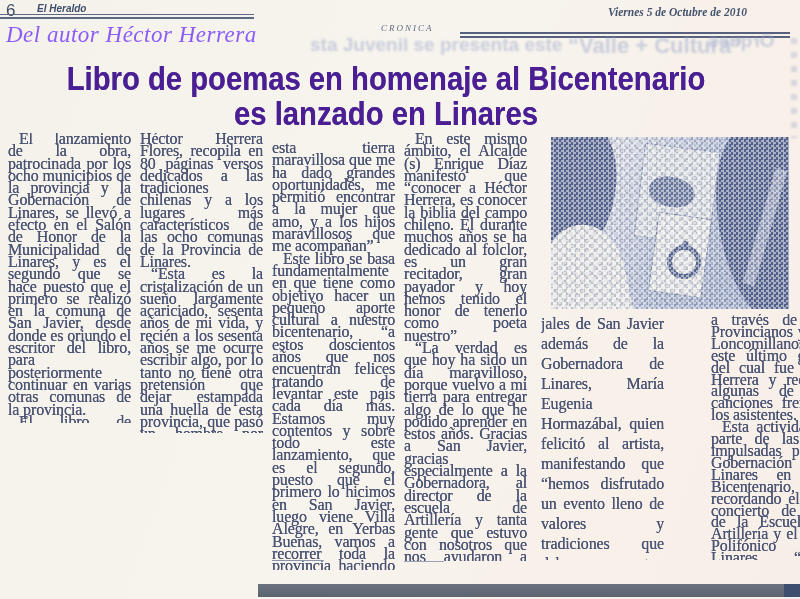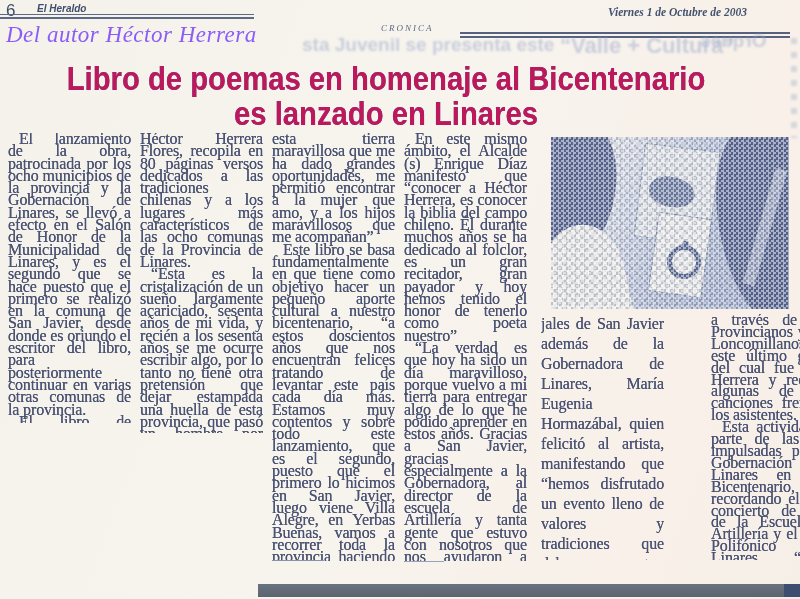--- a/index.html
+++ b/index.html
@@ -13,35 +13,35 @@
   .pagenum{left:6px;top:1px;font-family:"Liberation Sans",sans-serif;font-size:17px;color:#3e4c68;}
   .masthead{left:37px;top:3px;font-family:"Liberation Sans",sans-serif;font-style:italic;font-weight:bold;font-size:10px;color:#3f4e6c;}
   .lrule1{left:0;top:14px;width:254px;height:1px;background:#5d6a86;}
   .lrule2{left:0;top:17px;width:254px;height:2px;background:#5d6a86;}
   .section-label{left:381px;top:23px;font-size:9px;letter-spacing:2px;color:#5f6a84;font-style:italic;}
   .edition-date{left:608px;top:6px;font-size:11.5px;font-style:italic;font-weight:bold;color:#44536e;}
   .rrule1{left:460px;top:32px;width:330px;height:2px;background:#55617e;}
   .rrule2{left:460px;top:36px;width:330px;height:2px;background:#55617e;}
   .byline{left:6px;top:22px;font-size:23px;font-style:italic;color:#8b5cf6;letter-spacing:.5px;}
   
-  .ghost{color:#9aa8cb;opacity:.5;filter:blur(.8px);font-family:"Liberation Sans",sans-serif;font-weight:bold;white-space:nowrap;}
+  .ghost{color:#9aa8cb;opacity:.5;filter:blur(.8px);font-family:"Liberation Sans",sans-serif;font-weight:bold;white-space:nowrap;margin-left:8px;}
   .ghost1{left:302px;top:34px;font-size:19px;}
   .ghost2{left:560px;top:33px;font-size:22px;}
   .ghost3{left:700px;top:30px;font-size:19px;transform:scaleX(-1);}
   .ghost-edge{left:791px;top:38px;width:6px;height:100px;background:repeating-linear-gradient(#9aa8cb 0 6px,transparent 6px 14px);opacity:.35;filter:blur(1px);}
   
-  .headline{left:0;top:61px;width:772px;text-align:center;font-family:"Liberation Sans",sans-serif;font-weight:bold;color:#be185d;}
+  .headline{left:0;top:61px;width:772px;text-align:center;font-family:"Liberation Sans",sans-serif;font-weight:bold;color:#4c1d95;}
   .headline .hl{font-size:34px;line-height:35px;transform:scaleX(.86);transform-origin:50% 50%;text-shadow:0 0 .6px #47568c;}
   
   .col{top:133px;width:123px;color:#4a5373;font-size:16px;line-height:12.3px;text-align:justify;letter-spacing:-.15px;text-shadow:0 0 .3px #4a5373;overflow:hidden;}
   .col p{margin:0;}
   .col p.ind{text-indent:11px;}
   .c1{left:8px;max-height:290px;}
   .c2{left:140px;max-height:300px;}
-  .c3{left:272px;max-height:428px;}
+  .c3{left:272px;max-height:428px;margin-top:9px;}
   .c4{left:404px;max-height:428px;}
   .c5{left:541px;top:314px;line-height:20px;max-height:246px;}
   .c6{left:711px;top:314px;line-height:11.9px;max-height:246px;}
   
   .photo{left:551px;top:137px;width:238px;height:172px;background:#a8b2cc;overflow:hidden;}
   .ph-base{position:absolute;inset:0;background:linear-gradient(115deg,#e9e7e3 0%,#d3d7e1 28%,#aeb8d0 55%,#97a3c2 100%);}
   .ph-dark-left{position:absolute;left:-28px;top:-20px;width:92px;height:150px;background:#57648e;border-radius:20% 70% 55% 45%;transform:rotate(18deg);}
   .ph-light-wedge{position:absolute;left:-10px;top:88px;width:85px;height:110px;background:#e9e8e4;border-radius:55% 45% 0 40%;transform:rotate(-12deg);}
   .ph-book{position:absolute;left:88px;top:10px;width:74px;height:92px;background:#dfe1e3;border:1px solid #8b96b4;transform:rotate(7deg);}
   .ph-book-mark{position:absolute;left:98px;top:40px;width:46px;height:30px;background:#5c6a94;border-radius:45% 55% 50% 50%;transform:rotate(9deg);opacity:.85;}
@@ -62,21 +62,21 @@
   .bottom-bar-end{left:784px;top:584px;width:16px;height:13px;background:#3e4e6e;}
 </style>
 </head>
 <body>
 
 <div class="abs pagenum">6</div>
 <div class="abs masthead">El Heraldo</div>
 <div class="abs lrule1"></div>
 <div class="abs lrule2"></div>
 <div class="abs section-label">CRONICA</div>
-<div class="abs edition-date">Viernes 1 de Octubre  de 2003</div>
+<div class="abs edition-date">Viernes 5 de Octubre  de 2010</div>
 <div class="abs rrule1"></div>
 <div class="abs rrule2"></div>
 <div class="abs byline">Del autor Héctor Herrera</div>
 
 <div class="abs ghost ghost1">sta Juvenil se presenta este</div>
 <div class="abs ghost ghost2">“Valle + Cultura”</div>
 <div class="abs ghost ghost3">Orques</div>
 <div class="abs ghost-edge"></div>
 
 <div class="abs headline">

